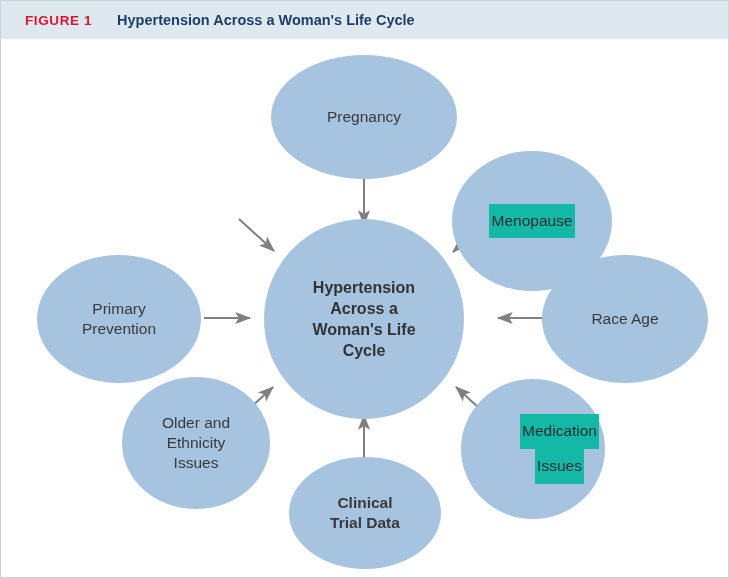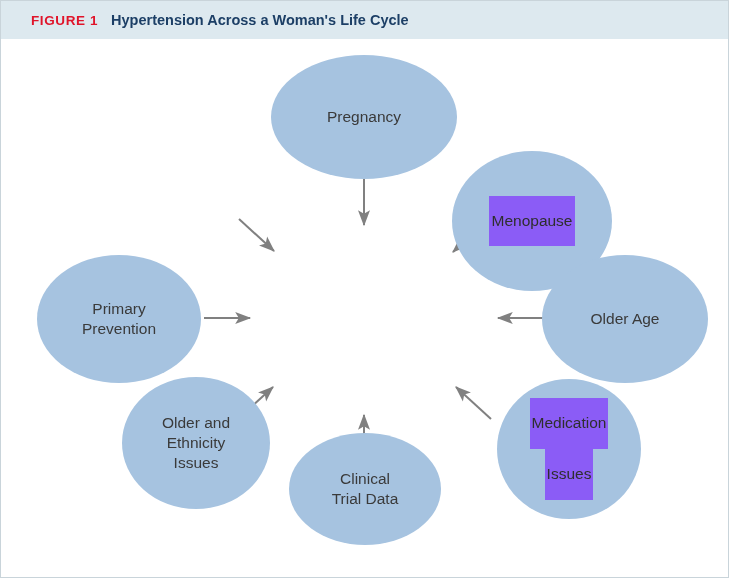--- a/index.html
+++ b/index.html
@@ -26,22 +26,23 @@
   
   #header {
     position: absolute;
     left: 0;
     top: 0;
     width: 727px;
     height: 38px;
     background: #dde9ef;
     display: flex;
     align-items: center;
-    padding-left: 30px;
+    padding-left: 24px;
     box-sizing: border-box;
+    gap: 12px;
   }
   #fig-label {
     color: #e0142a;
     font-weight: bold;
     font-size: 13.5px;
     letter-spacing: 0.6px;
     font-family: "Liberation Sans", sans-serif;
   }
   #fig-title {
     color: #1c3f66;
@@ -92,24 +93,24 @@
     font-size: 16px;
     line-height: 1.32;
     color: #333333;
   }
 
   
   .hl .node-label {
     white-space: normal;
   }
   .hl .node-label span.hl-line {
-    background: #8b5cf6;
+    background: #14b8a6;
     color: #2e2e2e;
     display: inline-block;
-    padding: 16px 2px;
+    padding: 8px 2px;
     line-height: 1.22;
   }
 </style>
 </head>
 <body>
 
 <div id="figure">
 
   <div id="header">
     <span id="fig-label">FIGURE 1</span>
@@ -135,38 +136,44 @@
 
       <line x1="363" y1="420" x2="363" y2="376" stroke="#808080" stroke-width="2" marker-end="url(#ah)"></line>
 
       <line x1="237" y1="380" x2="272" y2="348" stroke="#808080" stroke-width="2" marker-end="url(#ah)"></line>
 
       <line x1="203" y1="279" x2="249" y2="279" stroke="#808080" stroke-width="2" marker-end="url(#ah)"></line>
 
       <line x1="238" y1="180" x2="273" y2="212" stroke="#808080" stroke-width="2" marker-end="url(#ah)"></line>
     </svg>
 
+    <div class="node" id="node-center" style="left:263px; top:180px; width:200px; height:200px;">
+      <div class="node-label">Hypertension
+Across a
+Woman's Life
+Cycle</div>
+    </div>
 
     <div class="node" style="left:270px; top:16px; width:186px; height:124px;">
       <div class="node-label">Pregnancy</div>
     </div>
 
     <div class="node hl" style="left:451px; top:112px; width:160px; height:140px;">
       <div class="node-label"><span class="hl-line">Menopause</span></div>
     </div>
 
     <div class="node" style="left:541px; top:216px; width:166px; height:128px;">
-      <div class="node-label">Older Age</div>
+      <div class="node-label">Race Age</div>
     </div>
 
-    <div class="node hl" style="left:496px; top:340px; width:144px; height:140px;">
+    <div class="node hl" style="left:460px; top:340px; width:144px; height:140px;justify-content:flex-end;">
       <div class="node-label"><span class="hl-line">Medication</span><br><span class="hl-line">Issues</span></div>
     </div>
 
-    <div class="node" style="left:288px; top:394px; width:152px; height:112px;">
+    <div class="node" style="left:288px; top:418px; width:152px; height:112px;font-weight:bold;">
       <div class="node-label">Clinical
 Trial Data</div>
     </div>
 
     <div class="node" style="left:121px; top:338px; width:148px; height:132px;">
       <div class="node-label">Older and
 Ethnicity
 Issues</div>
     </div>
 

